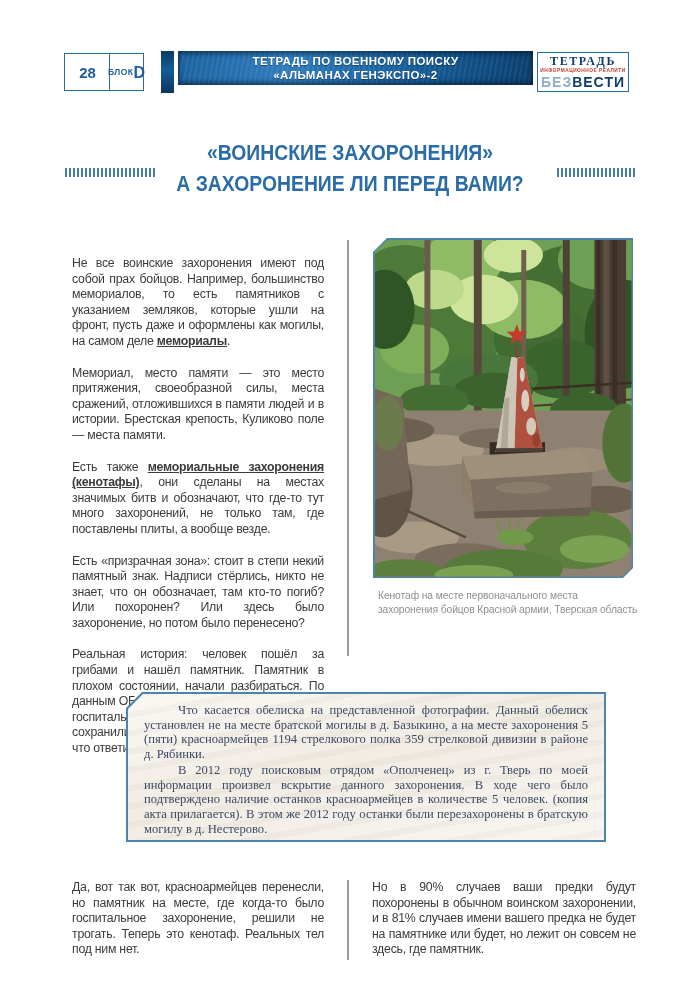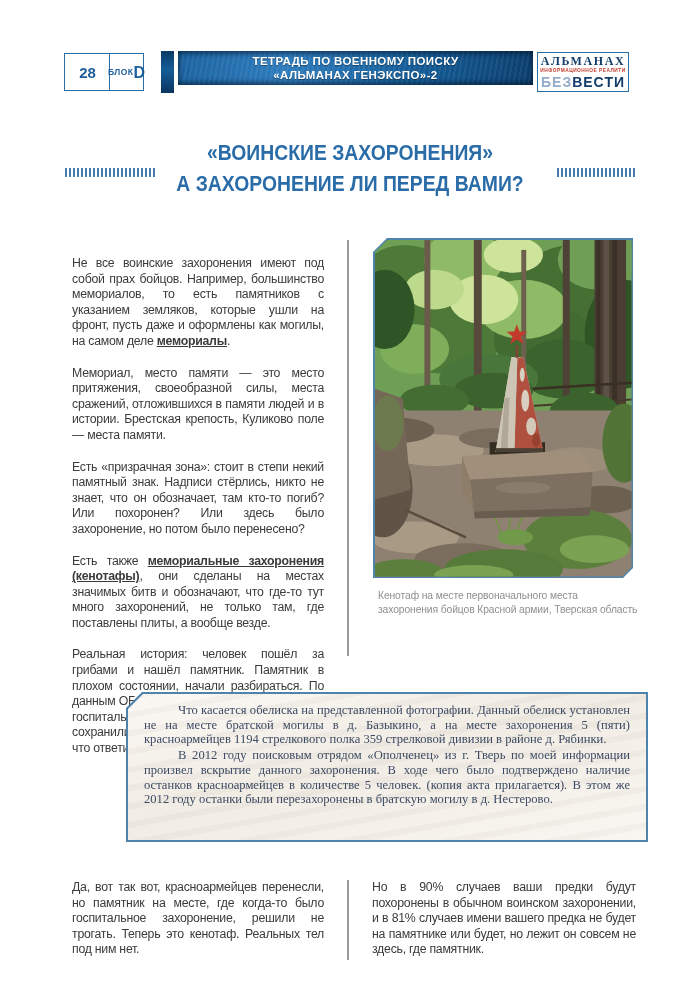--- a/index.html
+++ b/index.html
@@ -43,21 +43,21 @@
 
   
   .photo-frame{left:373px;top:238px;width:260px;height:340px;background:#4e84ab;
     clip-path:polygon(14px 0,100% 0,100% calc(100% - 10px),calc(100% - 10px) 100%,0 100%,0 14px);}
   .photo-inner{position:absolute;inset:1.5px;overflow:hidden;
     clip-path:polygon(13px 0,100% 0,100% calc(100% - 9px),calc(100% - 9px) 100%,0 100%,0 13px);}
   .photo-inner svg{display:block;width:100%;height:100%;}
   .caption{left:378px;top:589px;width:262px;font-size:10.3px;line-height:13.5px;color:#8f8f8f;letter-spacing:-.1px;}
 
   
-  .letter{left:126px;top:692px;width:522px;height:150px;background:#4e84ab;
+  .letter{left:126px;top:692px;width:480px;height:150px;background:#4e84ab;
     clip-path:polygon(16px 0,100% 0,100% 100%,0 100%,0 16px);}
   .letter-inner{position:absolute;inset:2px;
     clip-path:polygon(15px 0,100% 0,100% 100%,0 100%,0 15px);
     background:repeating-linear-gradient(170deg,rgba(120,110,95,.05) 0 6px,rgba(0,0,0,0) 6px 18px),
                linear-gradient(165deg,#fbf8f4,#f1ece4 45%,#f9f6f1);
     color:#3c4a63;font-family:"Liberation Serif",serif;font-size:12.6px;line-height:14.7px;
     text-align:justify;padding:9px 16px;}
   .letter-inner p{margin:0;text-indent:34px;}
   .letter-inner p + p{margin-top:1px;}
 
@@ -74,35 +74,35 @@
 <div class="abs hdr-box" id="blockBox">
   <span class="block-label">БЛОК</span>
   <span class="block-letter">D</span>
 </div>
 <div class="abs hdr-bar"></div>
 <div class="abs banner">
   <span class="banner-line">ТЕТРАДЬ ПО ВОЕННОМУ ПОИСКУ</span>
   <span class="banner-line">«АЛЬМАНАХ ГЕНЭКСПО»-2</span>
 </div>
 <div class="abs logo">
-  <span class="logo-title">АЛЬМАНАХ</span>
+  <span class="logo-title">ТЕТРАДЬ</span>
   <span class="logo-sub">ИНФОРМАЦИОННОЕ РЕАЛИТИ</span>
   <span class="logo-wordmark"><span class="bez">БЕЗ</span><span class="vesti">ВЕСТИ</span></span>
 </div>
 
 <div class="abs hatch" id="hatchL"></div>
 <div class="abs title-line" id="titleLine1">«ВОИНСКИЕ ЗАХОРОНЕНИЯ»</div>
 <div class="abs title-line" id="titleLine2">А ЗАХОРОНЕНИЕ ЛИ ПЕРЕД ВАМИ?</div>
 <div class="abs hatch" id="hatchR"></div>
 
 <div class="abs bodytext col-left">
   <p><span>Не все воинские захоронения имеют под собой прах бойцов. Например, большинство мемориалов, то есть памятников с указанием земляков, которые ушли на фронт, пусть даже и оформлены как могилы, на самом деле </span><strong class="em-u">мемориалы</strong><span>.</span></p>
   <p><span>Мемориал, место памяти — это место притяжения, своеобразной силы, места сражений, отложившихся в памяти людей и в истории. Брестская крепость, Куликово поле — места памяти.</span></p>
+  <p><span>Есть также </span><strong class="em-u">мемориальные захоронения (кенотафы)</strong><span>, они сделаны на местах значимых битв и обозначают, что где-то тут много захоронений, не только там, где поставлены плиты, а вообще везде.</span></p>
   <p><span>Есть «призрачная зона»: стоит в степи некий памятный знак. Надписи стёрлись, никто не знает, что он обозначает, там кто-то погиб? Или похоронен? Или здесь было захоронение, но потом было перенесено?</span></p>
-  <p><span>Есть также </span><strong class="em-u">мемориальные захоронения (кенотафы)</strong><span>, они сделаны на местах значимых битв и обозначают, что где-то тут много захоронений, не только там, где поставлены плиты, а вообще везде.</span></p>
   <p><span>Реальная история: человек пошёл за грибами и нашёл памятник. Памятник в плохом состоянии, начали разбираться. По данным ОБД «Мемориал», тут существовало госпитальное захоронение и даже сохранились фамилии похороненных. Но вот что ответила администрация:</span></p>
 </div>
 
 <div class="abs divider" id="div1"></div>
 
 <div class="abs photo-frame">
   <div class="photo-inner">
     <svg viewBox="0 0 260 340" preserveAspectRatio="none">
 
       <rect x="0" y="0" width="260" height="200" fill="#6f9e55"></rect>

